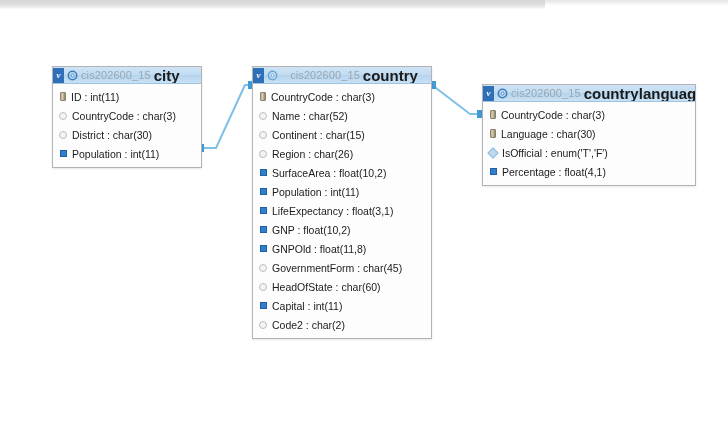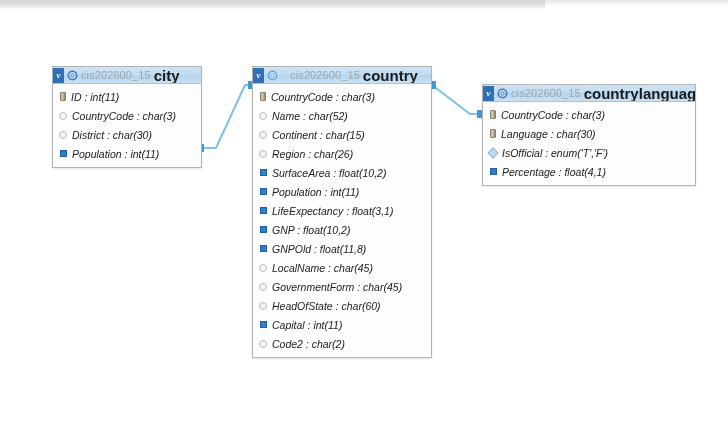--- a/index.html
+++ b/index.html
@@ -175,21 +175,20 @@
     background: #bcd9ef;
     border: 1px solid #8fbcdc;
     box-sizing: border-box;
     transform: rotate(45deg);
   }
 
   .col-text {
     font-size: 10.5px;
     color: #1b1b1b;
     line-height: 12px;
-    font-style: italic;
   }
 </style>
 </head>
 <body>
 
 <div id="top-strip"></div>
 <div id="top-strip-tail"></div>
 
 <div id="canvas">
 
@@ -283,24 +282,20 @@
       <div class="col-row">
         <span class="col-icon icon-num"></span>
         <span class="col-text">GNP : float(10,2)</span>
       </div>
       <div class="col-row">
         <span class="col-icon icon-num"></span>
         <span class="col-text">GNPOld : float(11,8)</span>
       </div>
       <div class="col-row">
         <span class="col-icon icon-text"></span>
-        <span class="col-text">LocalName : char(45)</span>
-      </div>
-      <div class="col-row">
-        <span class="col-icon icon-text"></span>
         <span class="col-text">GovernmentForm : char(45)</span>
       </div>
       <div class="col-row">
         <span class="col-icon icon-text"></span>
         <span class="col-text">HeadOfState : char(60)</span>
       </div>
       <div class="col-row">
         <span class="col-icon icon-num"></span>
         <span class="col-text">Capital : int(11)</span>
       </div>

